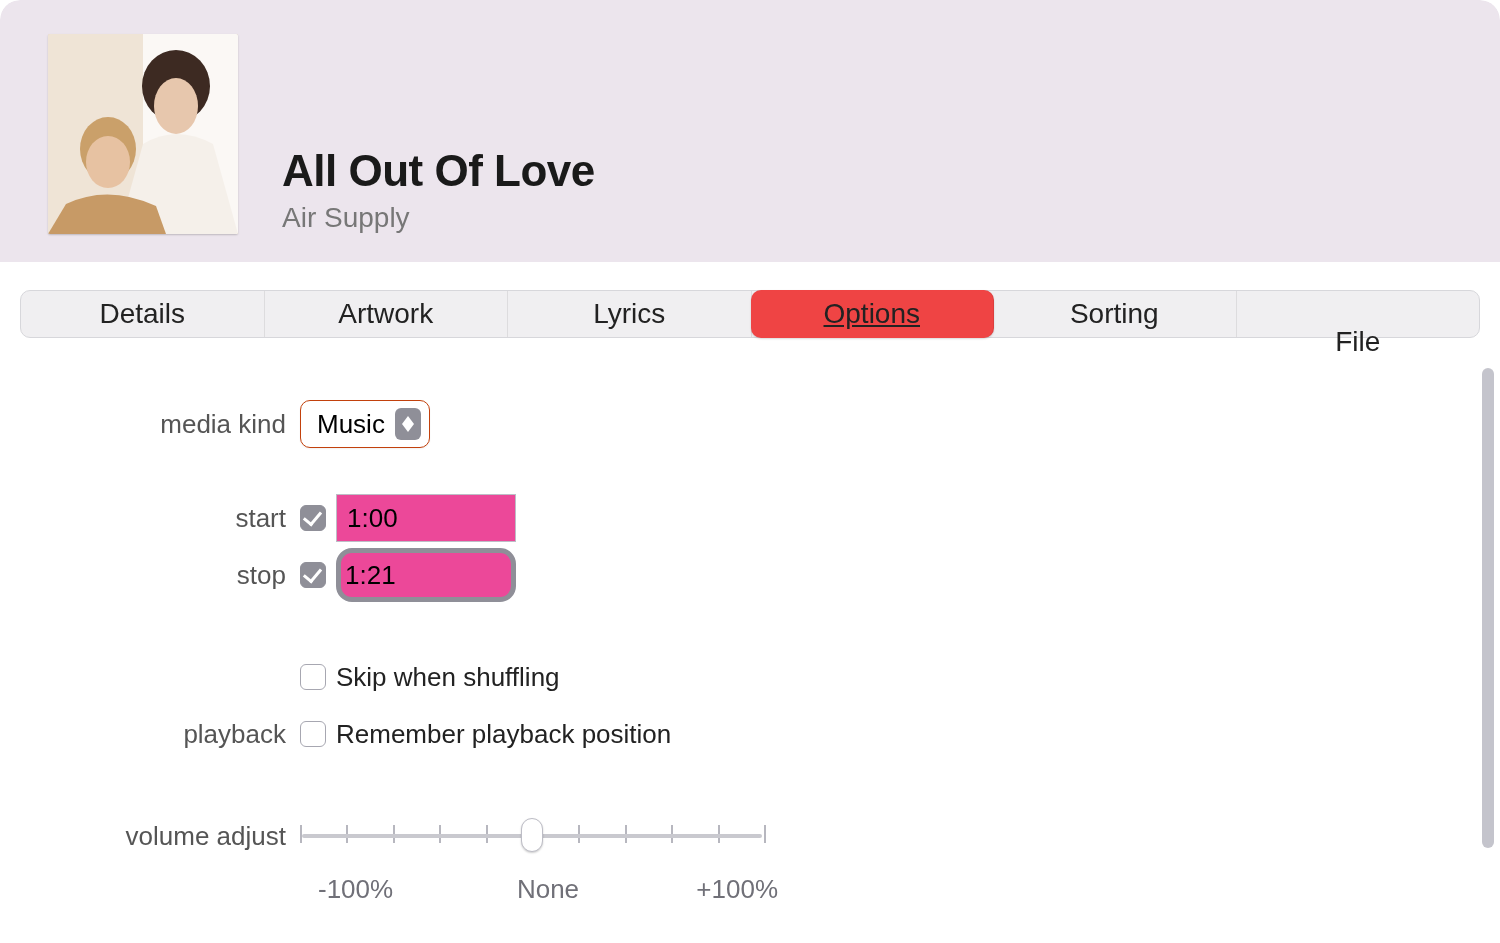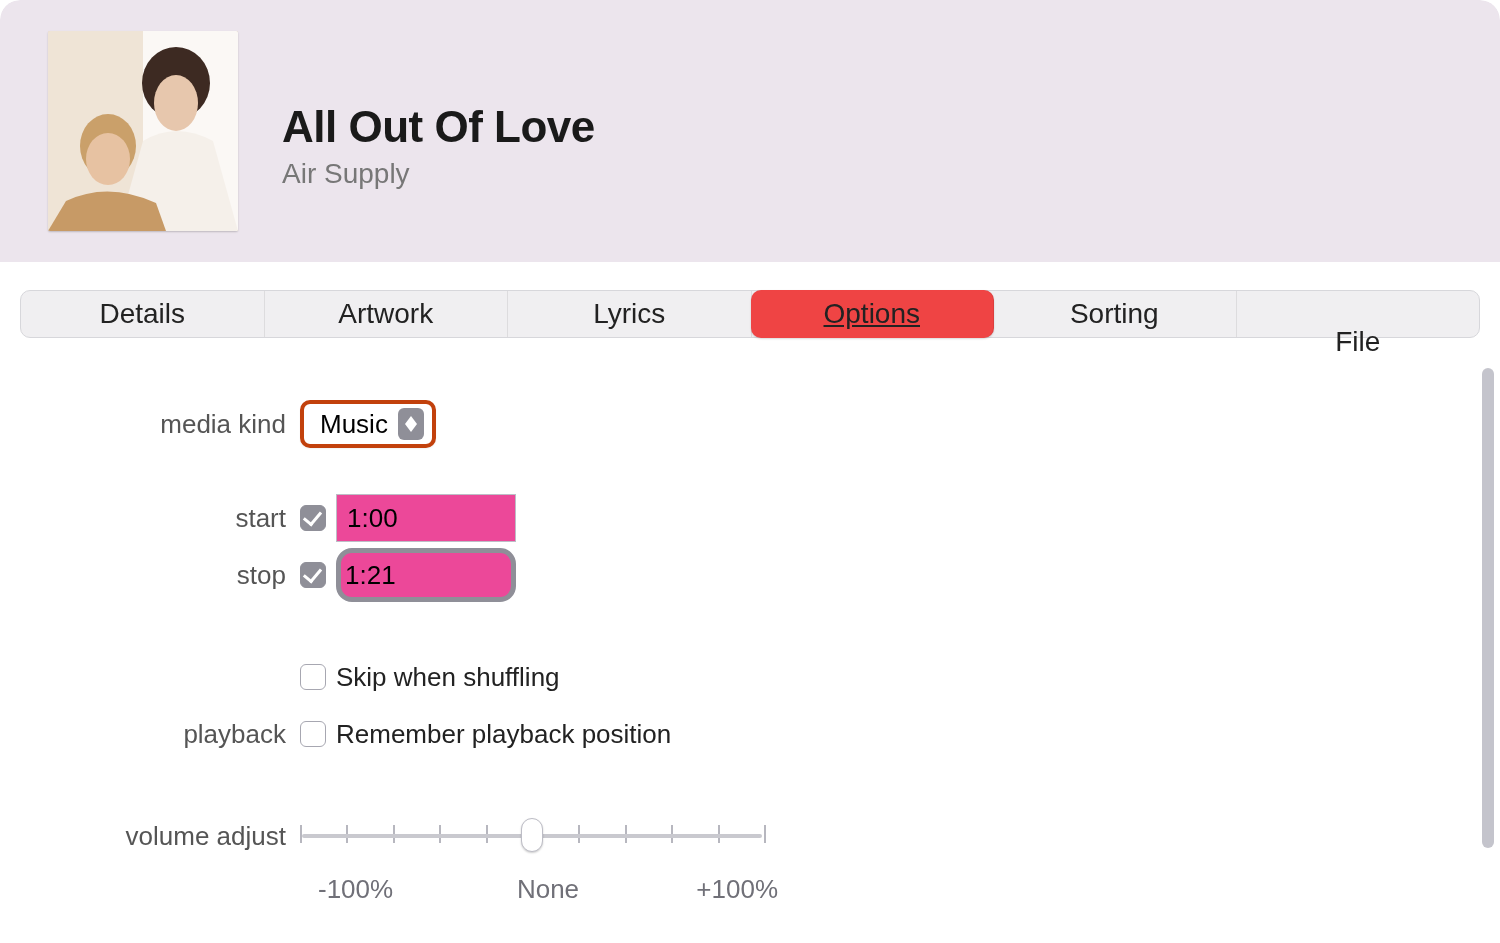--- a/index.html
+++ b/index.html
@@ -19,21 +19,21 @@
     border-radius: 20px;
     overflow: hidden;
   }
 
   
   .header {
     background: #ece5ed;
     height: 262px;
     padding: 28px 40px 28px 48px;
     display: flex;
-    align-items: center;
+    align-items: flex-end;
     border-top-left-radius: 20px;
     border-top-right-radius: 20px;
   }
   .artwork {
     width: 190px;
     height: 200px;
     background: linear-gradient(135deg, #e8d3b8 0%, #ffffff 40%, #6b4a3e 60%, #d3b188 100%);
     border-radius: 2px;
     overflow: hidden;
     box-shadow: 0 1px 2px rgba(0,0,0,0.2);
@@ -94,21 +94,21 @@
     font-size: 26px;
     padding-right: 14px;
   }
   .field { display: flex; align-items: center; }
 
   
   .select {
     display: inline-flex;
     align-items: center;
     background: #fff;
-    border: 4px solid #c2410c;
+    border: 1px solid #c2410c;
     border-radius: 10px;
     height: 48px;
     padding: 0 8px 0 16px;
     box-shadow: 0 1px 2px rgba(0,0,0,.06);
   }
   .select-label { font-size: 26px; color:#000; padding-right: 10px; }
   .stepper-icon {
     width: 26px; height: 32px;
     background: #8f8f98;
     border-radius: 6px;

